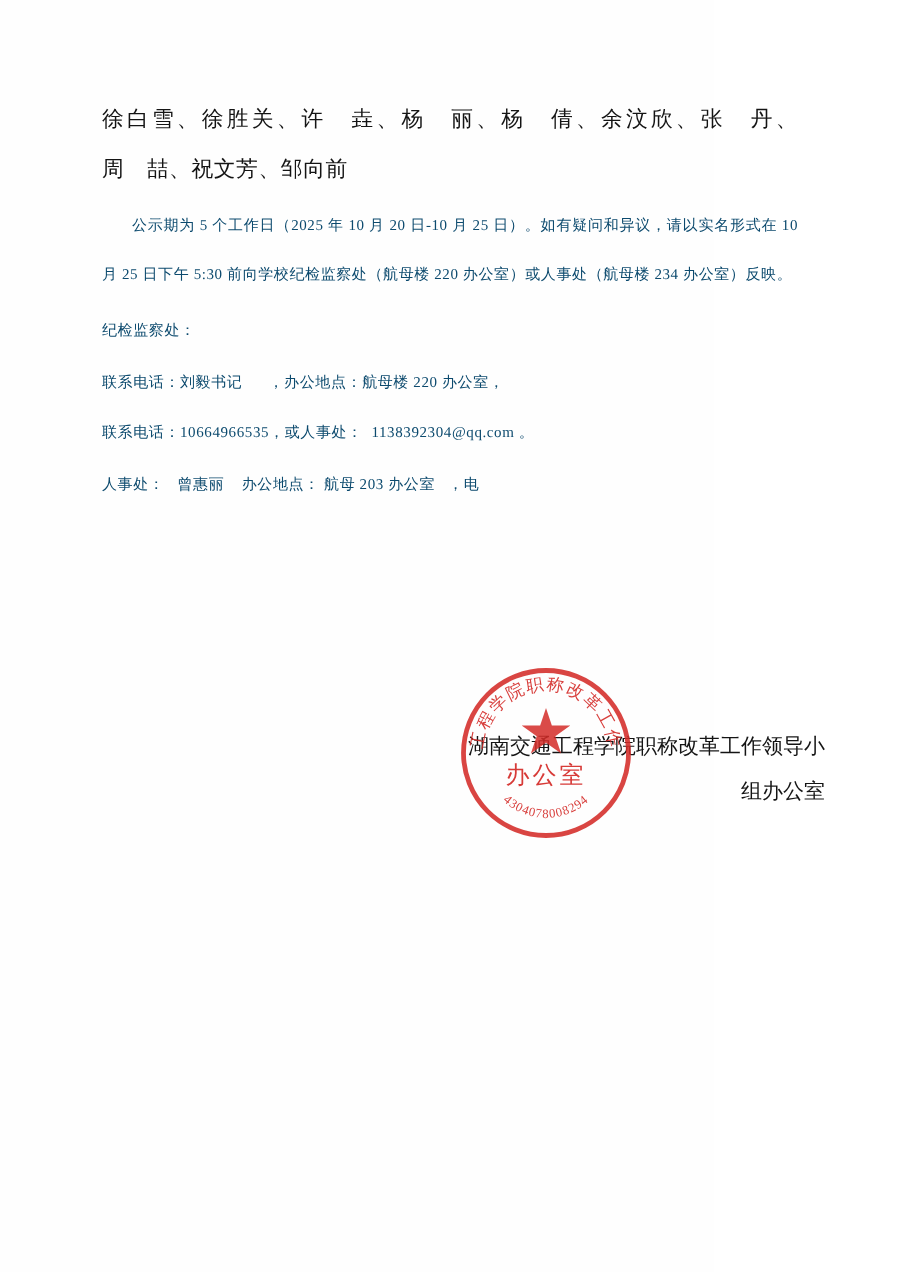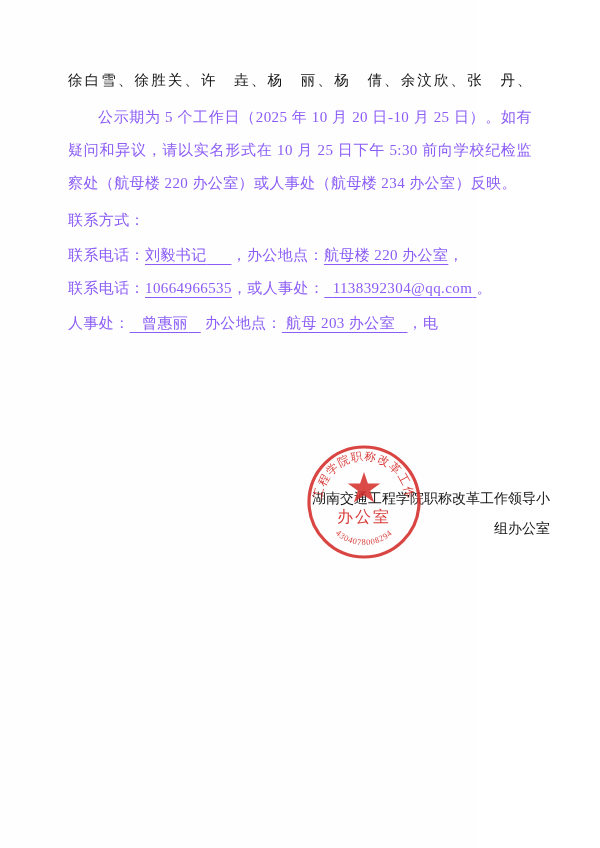--- a/index.html
+++ b/index.html
@@ -34,31 +34,30 @@
     letter-spacing: 0.4px;
     white-space: pre;
     color: #141414;
   }
   .line.justify {
     white-space: normal;
     text-align: justify;
     text-align-last: justify;
   }
   .para {
-    font-size: 15px;
+    font-size: 10px;
     line-height: 33px;
     letter-spacing: 0.4px;
     text-align: justify;
-    color: #8b5cf6;
+    color: #0c4a6e;
   }
   .indent {
     text-indent: 2em;
   }
   .ul {
-    text-decoration: underline;
     text-underline-offset: 4px;
   }
   .gap-sm { height: 4px; }
 
   .contact-block { margin-top: 2px; }
 
   .signature {
     position: absolute;
     left: 300px;
     top: 484px;
@@ -83,28 +82,29 @@
   .seal svg { display:block; }
 </style>
 </head>
 <body>
 
 <div class="page">
 
   <div class="content">
 
     <div class="line justify">徐白雪、徐胜关、许　垚、杨　丽、杨　倩、余汶欣、张　丹、</div>
+    <div class="line">周　喆、祝文芳、邹向前</div>
 
     <div class="gap-sm"></div>
 
     <div class="para indent">公示期为 5 个工作日（2025 年 10 月 20 日-10 月 25 日）。如有疑问和异议，请以实名形式在 10 月 25 日下午 5:30 前向学校纪检监察处（航母楼 220 办公室）或人事处（航母楼 234 办公室）反映。</div>
 
     <div class="gap-sm"></div>
 
-    <div class="para">联系方式：</div>
+    <div class="para">纪检监察处：</div>
 
     <div class="contact-block">
       <div class="para"><span>联系电话：</span><span class="ul">刘毅书记</span><span class="ul">&nbsp;&nbsp;&nbsp;&nbsp;&nbsp;&nbsp;</span><span>，办公地点：</span><span class="ul">航母楼 220 办公室</span><span>，</span></div>
       <div class="para"><span>联系电话：</span><span class="ul">10664966535</span><span>，或人事处：</span><span class="ul">&nbsp;&nbsp;</span><span class="ul">1138392304@qq.com</span><span class="ul">&nbsp;</span><span>。</span></div>
     </div>
 
     <div class="contact-block">
       <div class="para"><span>人事处：</span><span class="ul">&nbsp;&nbsp;&nbsp;</span><span class="ul">曾惠丽</span><span class="ul">&nbsp;&nbsp;&nbsp;</span><span>&nbsp;</span><span>办公地点：</span><span class="ul">&nbsp;</span><span class="ul">航母 203 办公室</span><span class="ul">&nbsp;&nbsp;&nbsp;</span><span>，电</span></div>
     </div>
 

